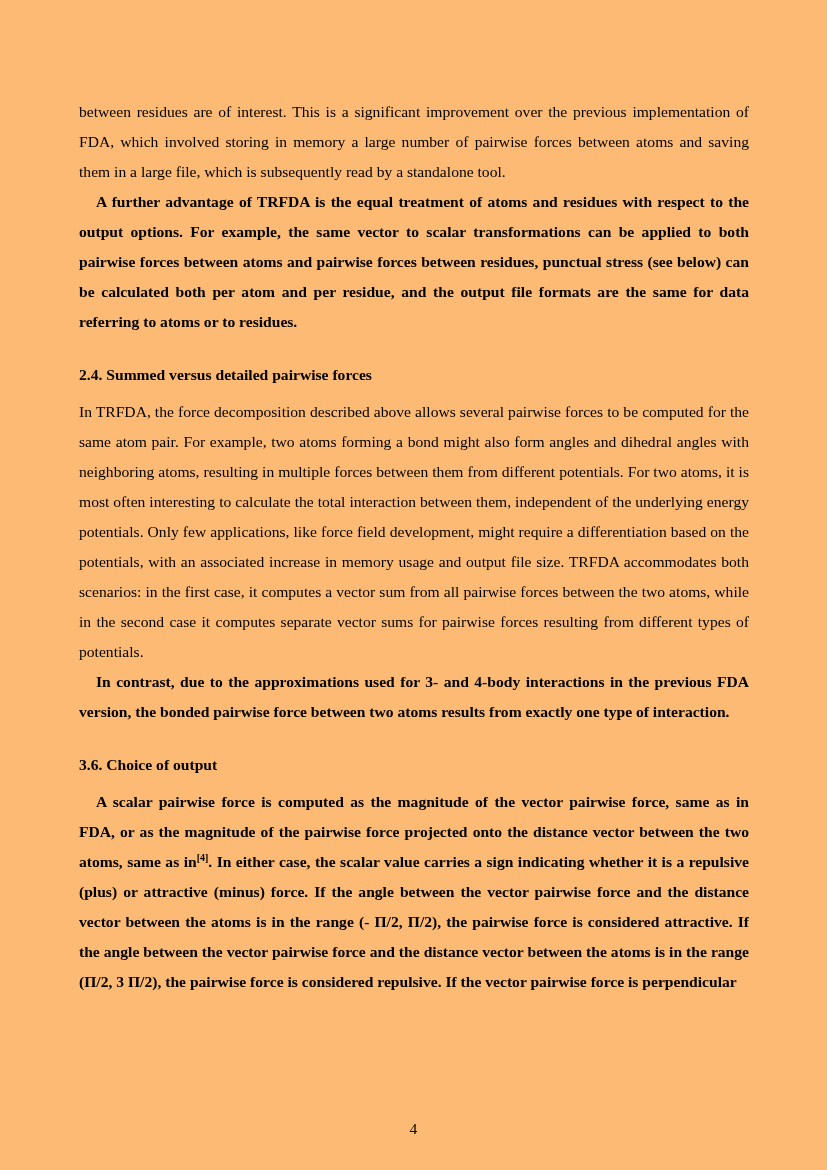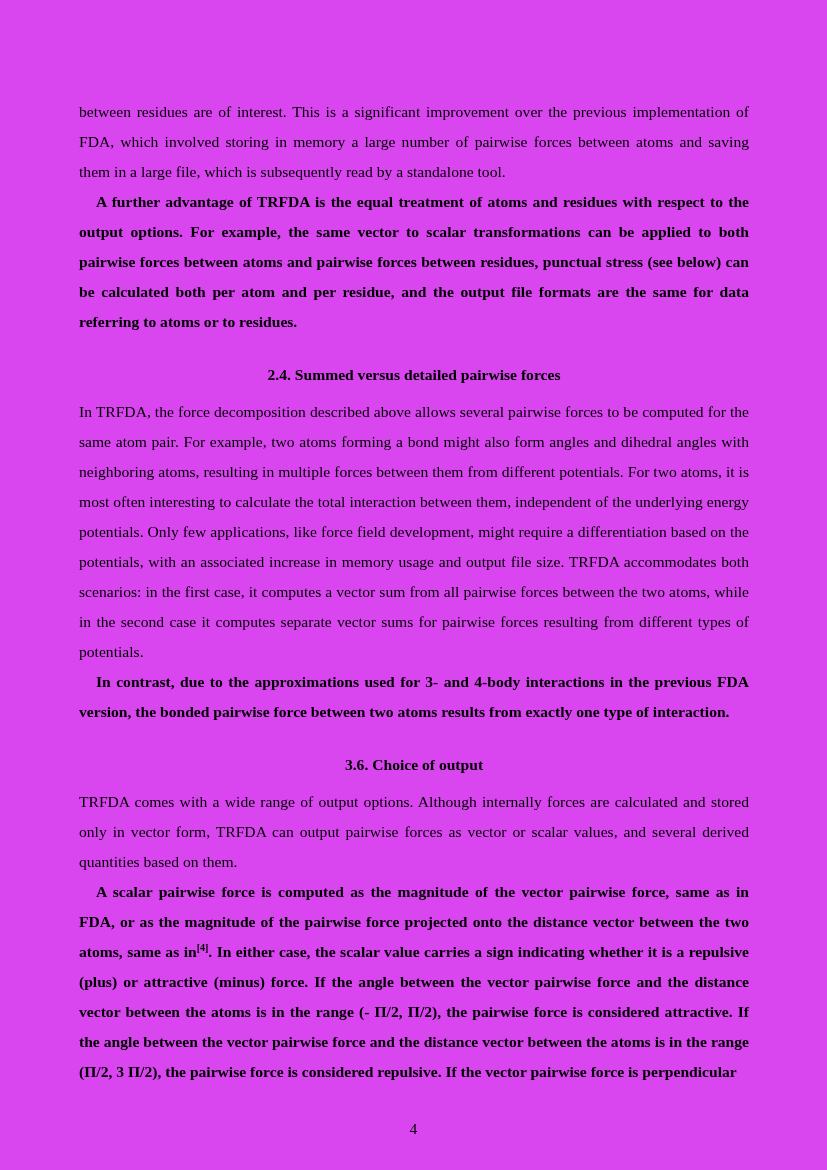--- a/index.html
+++ b/index.html
@@ -4,21 +4,21 @@
 <style>
   html, body {
     margin: 0;
     padding: 0;
     background: #ffffff;
   }
   .page {
     position: relative;
     width: 827px;
     height: 1170px;
-    background: #d946ef;
+    background: #fdba74;
     font-family: "Liberation Serif", "DejaVu Serif", serif;
     color: #000000;
     overflow: hidden;
   }
   .text-block {
     position: absolute;
     left: 79px;
     top: 97px;
     width: 670px;
     font-size: 15.6px;
@@ -33,21 +33,21 @@
   p.indented {
     text-indent: 17px;
     font-weight: bold;
   }
   h2.section-heading {
     margin: 23px 0 7px 0;
     padding: 0;
     font-size: 15.6px;
     line-height: 30px;
     font-weight: bold;
-    text-align: center;
+    text-align: left;
   }
   sup.citation {
     font-size: 10px;
     line-height: 0;
     vertical-align: super;
   }
   .page-number {
     position: absolute;
     left: 0;
     top: 1118px;
@@ -70,20 +70,19 @@
     <p class="indented">A further advantage of TRFDA is the equal treatment of atoms and residues with respect to the output options. For example, the same vector to scalar transformations can be applied to both pairwise forces between atoms and pairwise forces between residues, punctual stress (see below) can be calculated both per atom and per residue, and the output file formats are the same for data referring to atoms or to residues.</p>
 
     <h2 class="section-heading">2.4. Summed versus detailed pairwise forces</h2>
 
     <p>In TRFDA, the force decomposition described above allows several pairwise forces to be computed for the same atom pair. For example, two atoms forming a bond might also form angles and dihedral angles with neighboring atoms, resulting in multiple forces between them from different potentials. For two atoms, it is most often interesting to calculate the total interaction between them, independent of the underlying energy potentials. Only few applications, like force field development, might require a differentiation based on the potentials, with an associated increase in memory usage and output file size.  TRFDA accommodates both scenarios: in the first case, it computes a vector sum from all pairwise forces between the two atoms, while in the second case it computes separate vector sums for pairwise forces resulting from different types of potentials.</p>
 
     <p class="indented">In contrast, due to the approximations used for 3- and 4-body interactions in the previous FDA version, the bonded pairwise force between two atoms results from exactly one type of interaction.</p>
 
     <h2 class="section-heading">3.6. Choice of output</h2>
 
-    <p>TRFDA comes with a wide range of output options.  Although internally forces are calculated and stored only in vector form, TRFDA can output pairwise forces as vector or scalar values, and several derived quantities based on them.</p>
 
     <p class="indented"><span>A scalar pairwise force is computed as the magnitude of the vector pairwise force, same as in FDA, or as the magnitude of the pairwise force projected onto the distance vector between the two atoms, same as in</span><sup class="citation">[4]</sup><span>. In either case, the scalar value carries a sign indicating whether it is a repulsive (plus) or attractive (minus) force.  If the angle between the vector pairwise force and the distance vector between the atoms is in the range (- Π/2, Π/2), the pairwise force is considered attractive.  If the angle between the vector pairwise force and the distance vector between the atoms is in the range (Π/2, 3 Π/2), the pairwise force is considered repulsive. If the vector pairwise force is perpendicular</span></p>
 
   </div>
 
   <div class="page-number">4</div>
 </div>
 
 </body></html>

